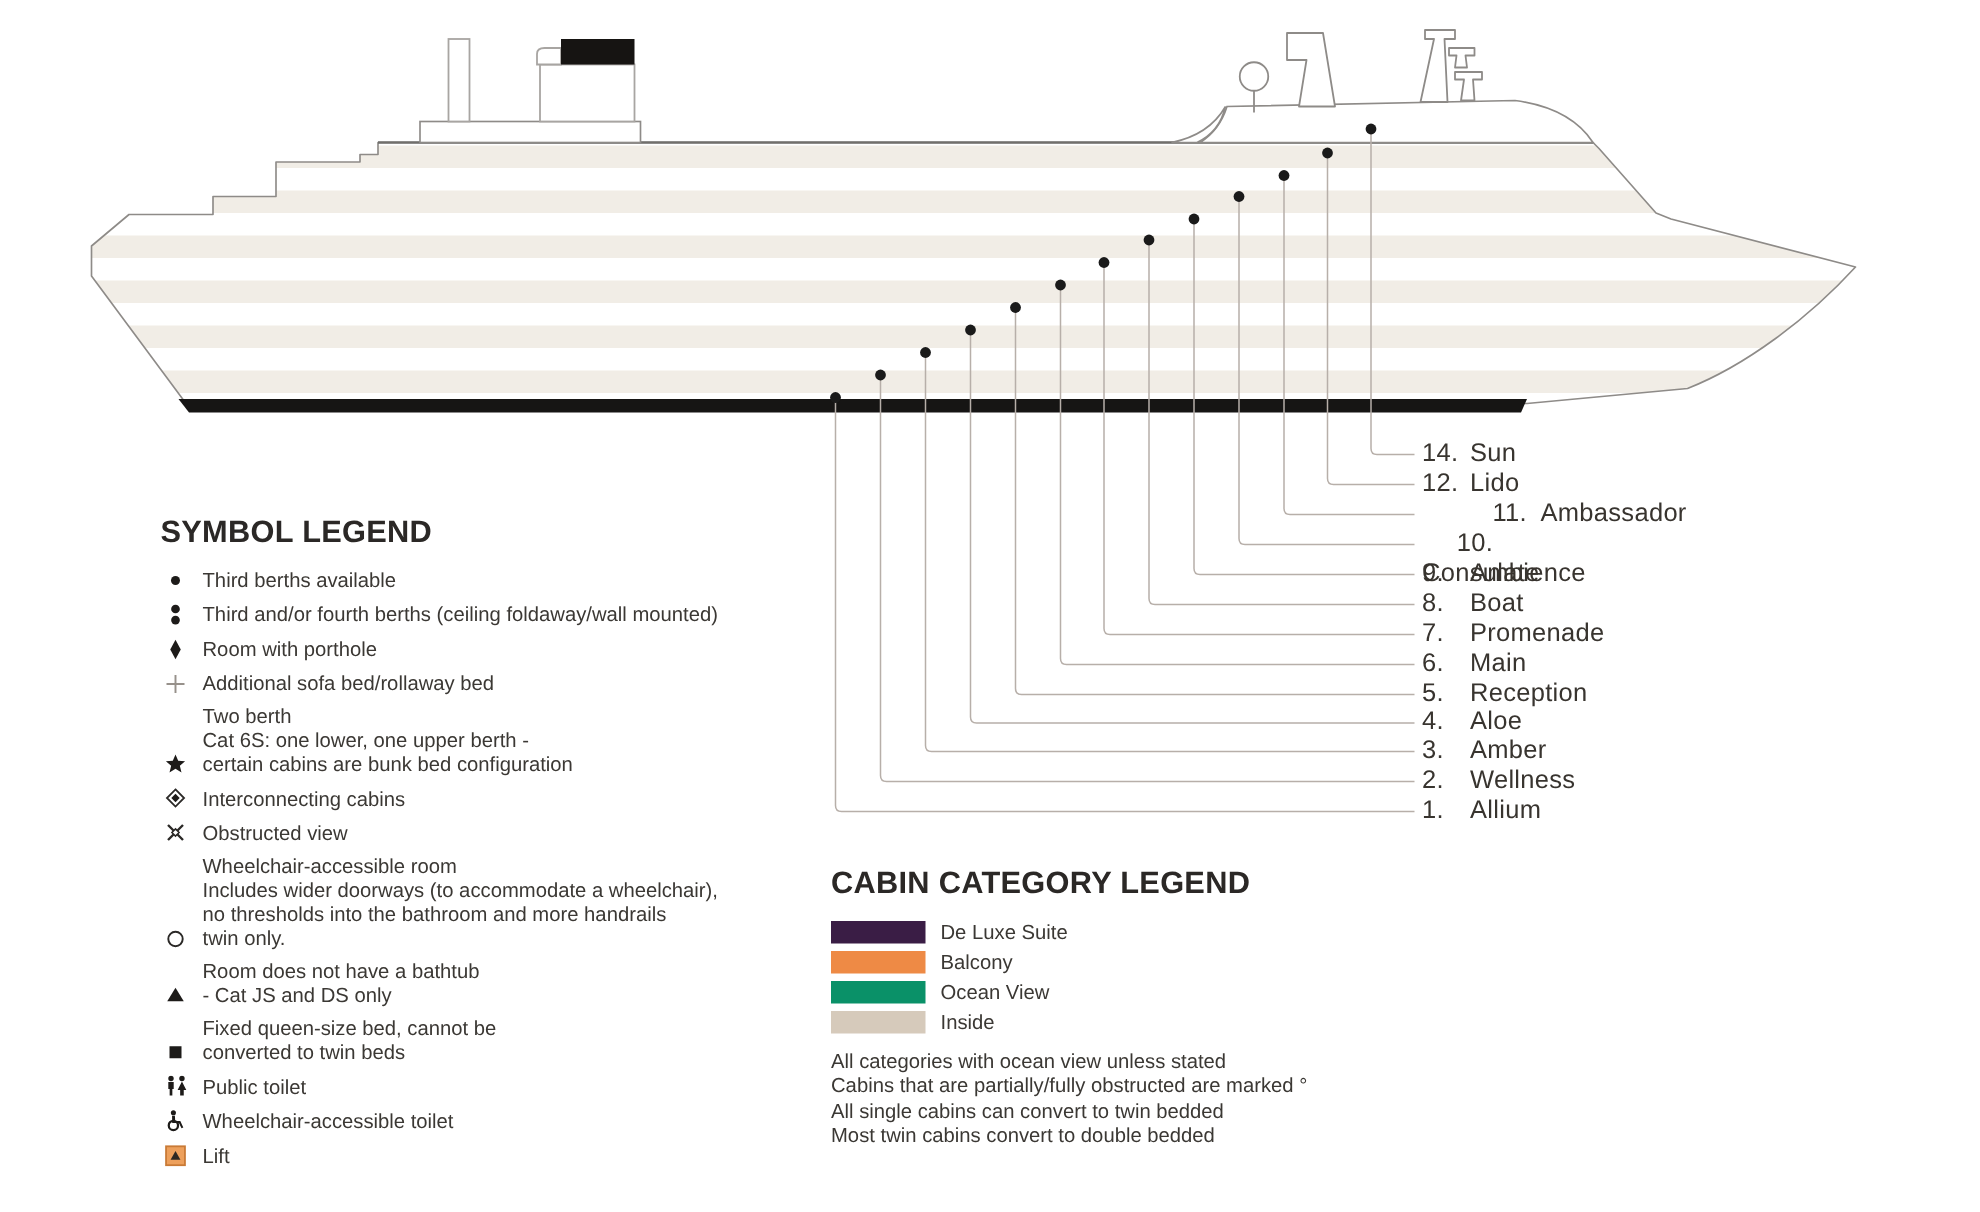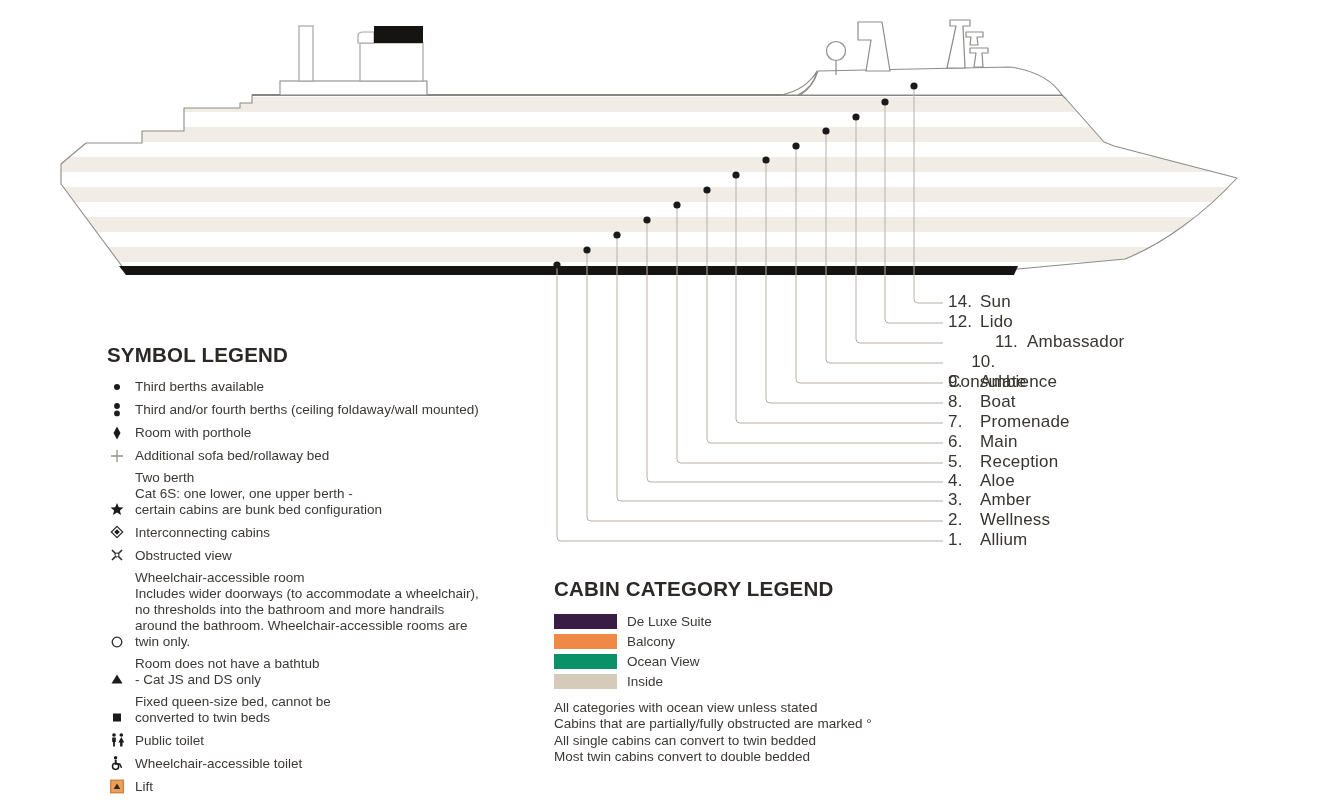--- a/index.html
+++ b/index.html
@@ -247,21 +247,20 @@
         <div class="sym-item">
           <span class="sym-icon">
             <svg width="15" height="16" viewBox="0 0 15 16">
               <circle cx="7" cy="8" r="4.8" fill="none" stroke="#2b2927" stroke-width="1.3"></circle>
             </svg>
           </span>
           <div class="sym-text">
             <div>Wheelchair-accessible room</div>
             <div>Includes wider doorways (to accommodate a wheelchair),</div>
             <div>no thresholds into the bathroom and more handrails</div>
-            <div>around the bathroom. Wheelchair-accessible rooms are</div>
             <div>twin only.</div>
           </div>
         </div>
         <div class="sym-item">
           <span class="sym-icon">
             <svg width="15" height="16" viewBox="0 0 15 16">
               <path d="M7 2.5 L12.5 11.5 H1.5 Z" fill="#1d1b19"></path>
             </svg>
           </span>
           <div class="sym-text">

